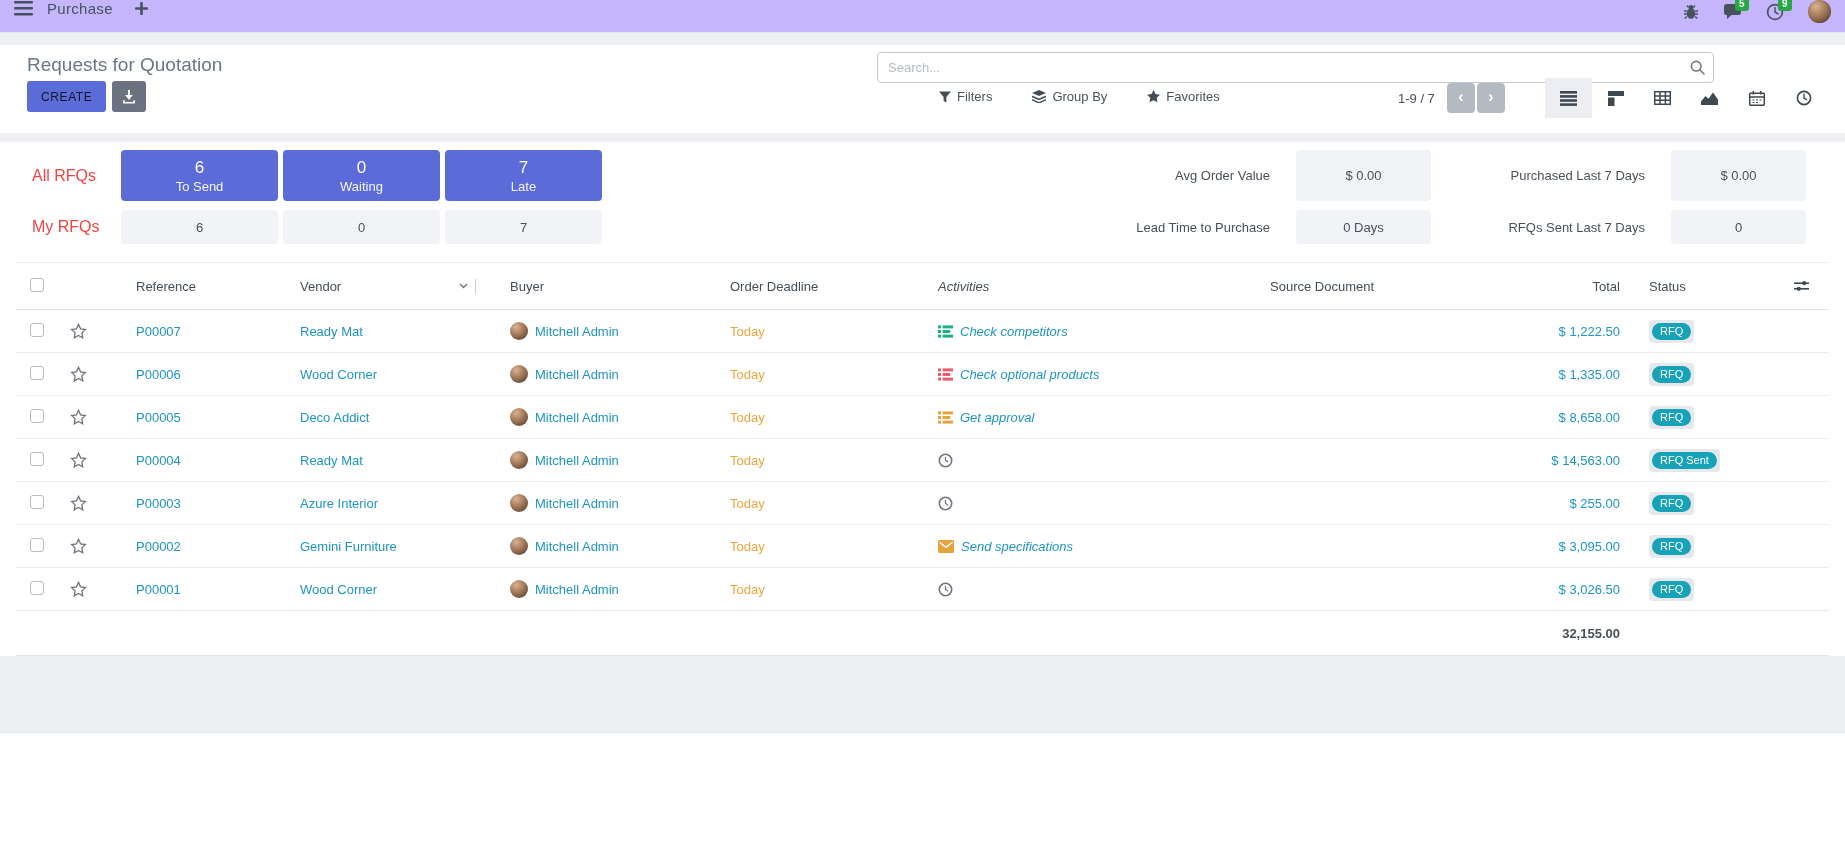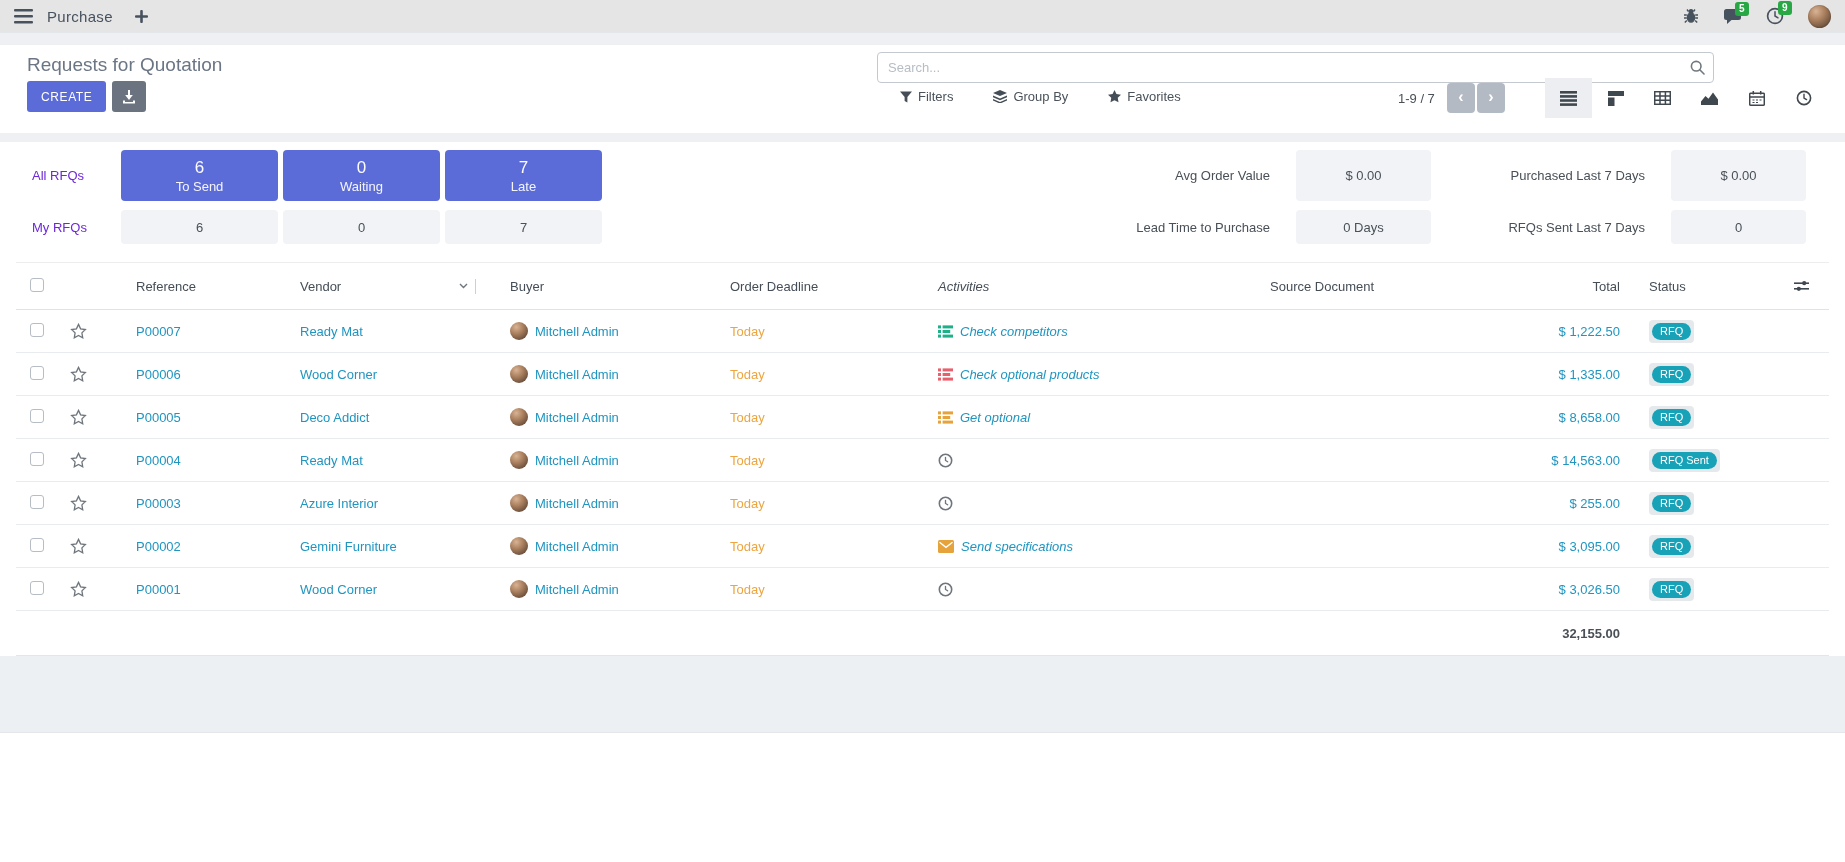--- a/index.html
+++ b/index.html
@@ -6,68 +6,68 @@
   html,body { width:1845px; height:862px; overflow:hidden; background:#fff;
     font-family:"Liberation Sans", sans-serif; color:#495057; }
 
   :root{
     --indigo:#5b6cd9; --link:#2095c0; --teal:#17a2b8; --orange:#eda53f;
     --text:#495057; --muted:#6e757d; --navtext:#47525f;
     --strip:#eef0f3; --boxbg:#f1f3f6; --rowline:#e9ecef; --green:#28a745;
   }
 
   
-  .navbar{ height:33px; background:#e5e5e5; border-bottom:1px solid #e4e7ea;
-    display:flex; align-items:center; padding:0 14px; }
+  .navbar{ height:33px; background:#c4b5fd; border-bottom:1px solid #e4e7ea;
+    display:flex; align-items:flex-start; padding:0 14px; }
   .nav-left{ display:flex; align-items:center; }
   .app-name{ font-size:15px; color:var(--navtext); margin-left:14px; font-weight:500; letter-spacing:.3px; }
   .nav-plus{ margin-left:22px; display:flex; align-items:center; cursor:pointer; }
   .nav-right{ margin-left:auto; display:flex; align-items:center; gap:24px; }
   .icon-badge-wrap{ position:relative; display:flex; align-items:center; }
   .nav-badge{ position:absolute; top:-6px; left:12px; background:var(--green); color:#fff;
     font-size:10px; line-height:12px; padding:1px 4px; border-radius:3px; font-weight:700; }
   .avatar{ width:23px; height:23px; border-radius:50%;
     background:radial-gradient(circle at 35% 28%, #d8b394 0%, #a97f5e 40%, #6a4f3c 78%, #4e3a2c 100%);
     box-shadow:inset 0 0 0 1px rgba(0,0,0,.08); }
 
   
   .strip{ background:var(--strip); }
   .strip.s1{ height:12px; } .strip.s2{ height:9px; }
 
   
   .control-panel{ position:relative; height:88px; background:#fff; }
   .page-title{ position:absolute; left:27px; top:9px; font-size:19px; color:#6b7685; font-weight:400; }
   .cp-buttons{ position:absolute; left:27px; top:36px; display:flex; gap:6px; }
-  .btn-create{ background:var(--indigo); color:#ffffff; border:none; border-radius:3px;
+  .btn-create{ background:var(--indigo); color:#0f172a; border:none; border-radius:3px;
     height:31px; padding:0 14px; font-size:12px; font-weight:500; letter-spacing:.6px; cursor:pointer;
     font-family:"Liberation Sans", sans-serif; }
   .btn-export{ background:#6c7380; border:none; border-radius:3px; width:34px; height:31px;
     display:flex; align-items:center; justify-content:center; cursor:pointer; }
   .search-box{ position:absolute; left:877px; top:7px; width:837px; height:31px; }
   .search-box input{ width:100%; height:100%; border:1px solid #c4c9cf; border-radius:4px;
     padding:0 32px 0 10px; font-size:13px; color:#495057; outline:none;
     font-family:"Liberation Sans", sans-serif; }
   .search-box input::placeholder{ color:#b7bdc5; }
   .search-mag{ position:absolute; right:9px; top:8px; }
-  .facets{ position:absolute; left:900px; top:44px; display:flex; gap:40px; align-items:center; }
+  .facets{ position:absolute; left:939px; top:44px; display:flex; gap:40px; align-items:center; }
   .facet{ display:flex; align-items:center; gap:6px; font-size:13px; color:#4a525b; cursor:pointer; }
   .pager{ position:absolute; left:1398px; top:38px; display:flex; align-items:center; }
   .pager-text{ font-size:13px; color:#495057; margin-right:10px; }
   .pager-btn{ width:28px; height:30px; background:#b3bac3; border:none; border-radius:4px;
     color:#fff; font-size:16px; font-weight:700; cursor:pointer; display:flex; align-items:center;
     justify-content:center; margin-left:2px; font-family:"Liberation Sans", sans-serif; padding-bottom:2px;}
   .view-switcher{ position:absolute; left:1545px; top:33px; display:flex; }
   .vs-item{ width:47px; height:40px; display:flex; align-items:center; justify-content:center; cursor:pointer; }
   .vs-item.active{ background:#eceef1; }
 
   
   .dashboard{ position:relative; height:120px; background:#fff; padding:8px 16px 18px; }
   .dash-left{ display:grid; grid-template-columns:100px 157px 157px 157px;
     grid-template-rows:51px 34px; gap:9px 5px; }
-  .dash-label{ display:flex; align-items:center; padding-left:16px; font-size:13px; color:#6d28d9; }
+  .dash-label{ display:flex; align-items:center; padding-left:16px; font-size:16px; color:#ef4444; }
   .stage-btn{ background:var(--indigo); border-radius:4px; color:#fdfdfe; display:flex;
     flex-direction:column; align-items:center; justify-content:center; cursor:pointer; gap:1px; }
   .stage-count{ font-size:17px; } .stage-label{ font-size:13px; opacity:.95; }
   .my-box{ background:var(--boxbg); border-radius:4px; display:flex; align-items:center;
     justify-content:center; font-size:13px; color:#495057; cursor:pointer; }
   .dash-right{ position:absolute; right:39px; top:8px; display:grid;
     grid-template-columns:222px 135px 240px 135px; grid-template-rows:51px 34px; row-gap:9px;
     align-items:stretch; }
   .kpi-label{ display:flex; align-items:center; justify-content:flex-end; padding-right:26px;
     font-size:13px; color:#495057; white-space:nowrap; }
@@ -405,21 +405,21 @@
         <span style="display:flex;">
             <svg width="15" height="13" viewBox="0 0 15 13" fill="#e7a33b">
               <rect width="3" height="3" y="0.4"></rect>
               <rect x="4.6" y="0.4" width="10.4" height="3"></rect>
               <rect width="3" height="3" y="5"></rect>
               <rect x="4.6" y="5" width="7.6" height="3"></rect>
               <rect width="3" height="3" y="9.6"></rect>
               <rect x="4.6" y="9.6" width="10.4" height="3"></rect>
             </svg>
           </span>
-        <span class="link">Get optional</span>
+        <span class="link">Get approval</span>
       </div>
       <div class="cell c-source"></div>
       <div class="cell c-total">$ 8,658.00</div>
       <div class="cell c-status"><span class="badge-wrap"><span class="badge-pill">RFQ</span></span></div>
       <div class="cell c-gear"></div>
     </div>
       <div class="trow tbody-row">
       <div class="cell c-cb"><span class="checkbox"></span></div>
       <div class="cell c-star" style="cursor:pointer;">
           <svg width="17" height="17" viewBox="0 0 17 17" fill="none" stroke="#6e757d" stroke-width="1.3">

